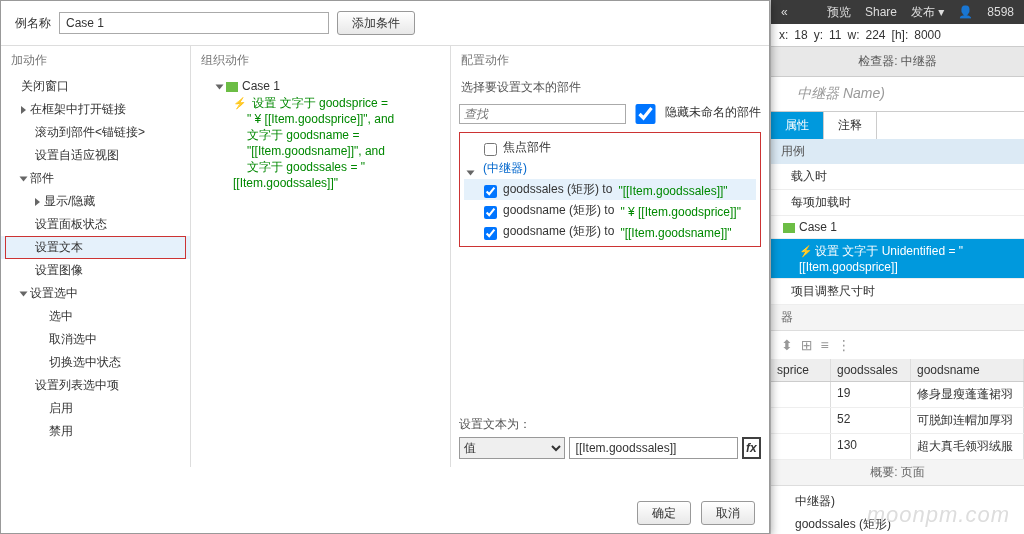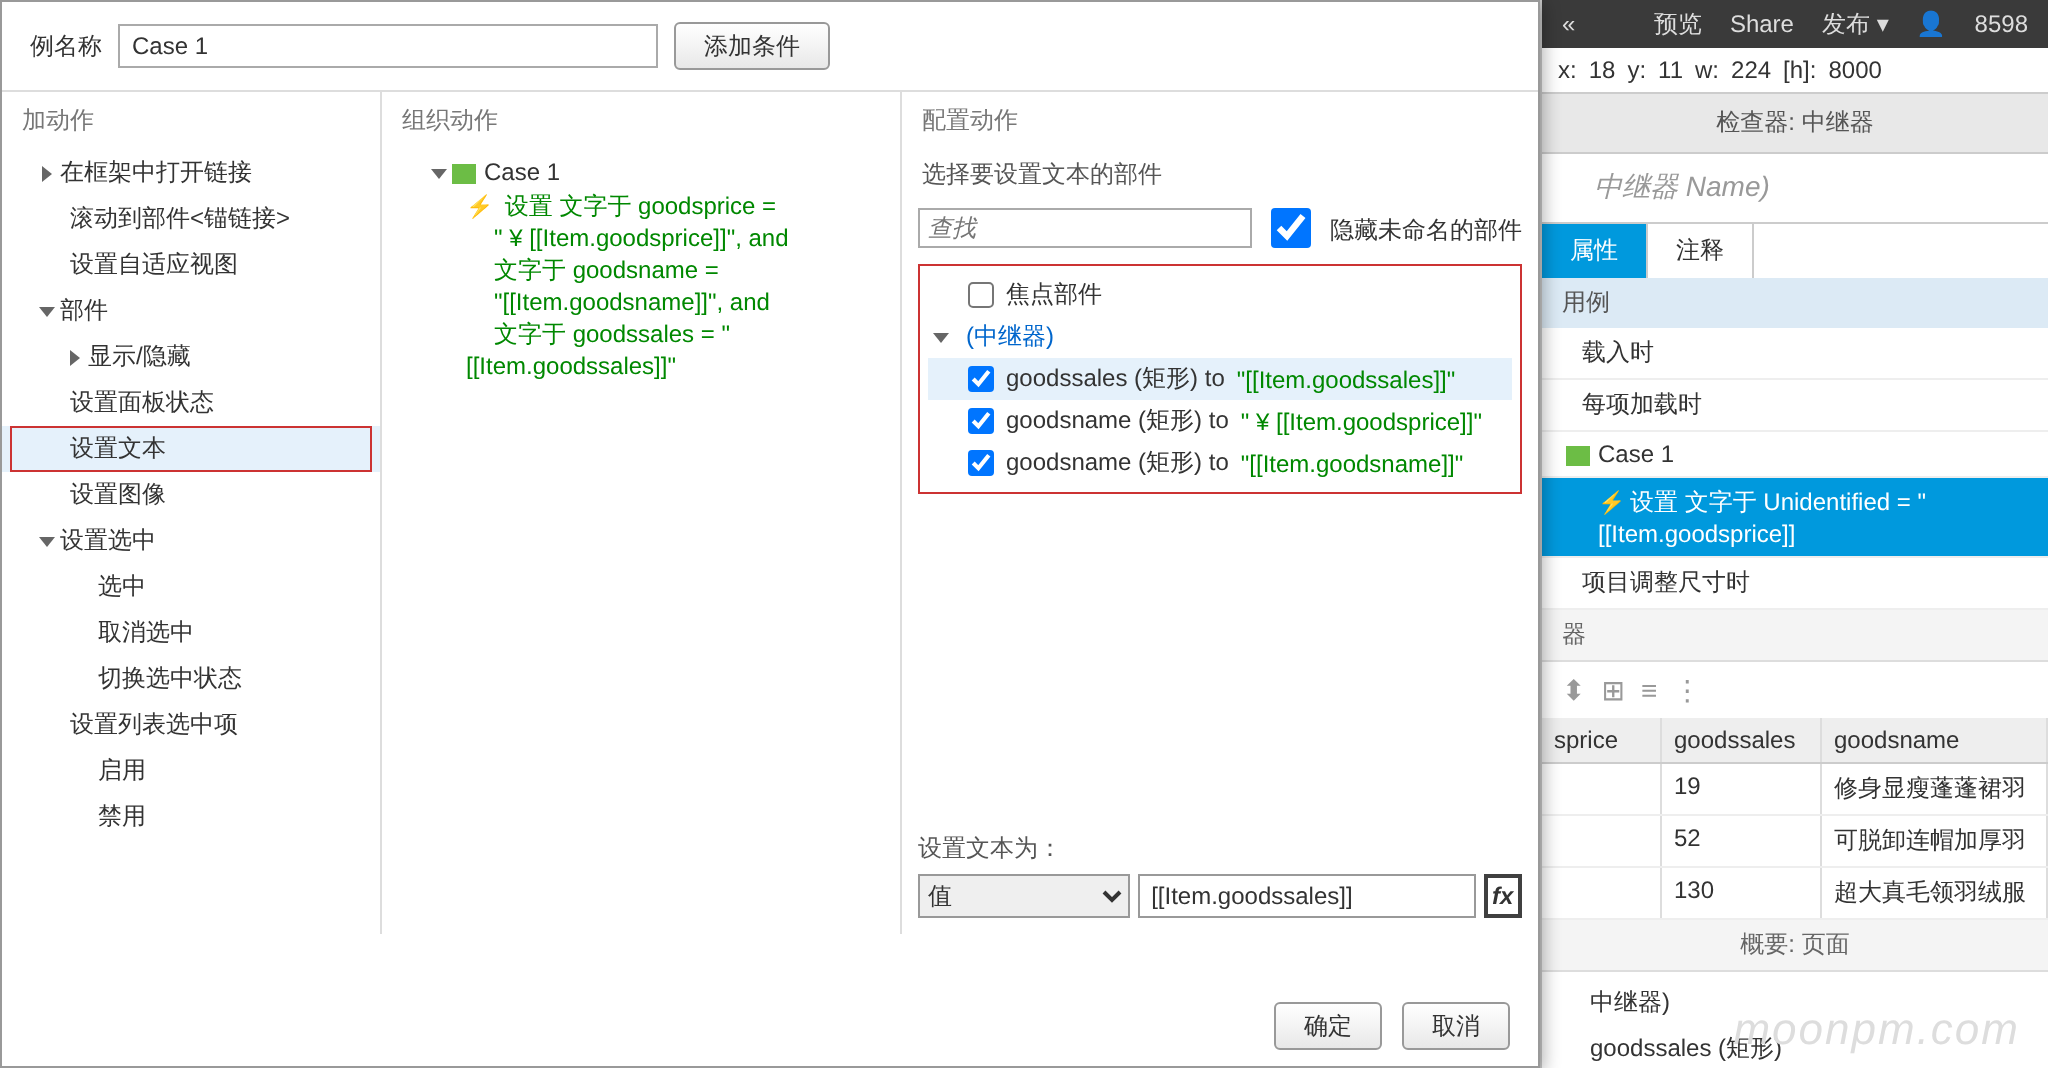--- a/index.html
+++ b/index.html
@@ -28,25 +28,25 @@
 .tree-item.sub2{padding-left:48px}
 .tri{display:inline-block;width:0;height:0;border-top:4px solid transparent;border-bottom:4px solid transparent;border-left:5px solid #666;margin-right:4px;vertical-align:middle}
 .tri.open{transform:rotate(90deg)}
 .case-ico{display:inline-block;width:12px;height:10px;background:#6cbd45;margin-right:4px;vertical-align:middle}
 .bolt{display:inline-block;width:12px;height:12px;color:#f5a623;margin-right:4px}
 .bolt::before{content:"⚡";font-size:11px}
 .case-box{padding:4px 8px}
 .case-line{padding-left:18px}
 .set-txt{padding-left:34px;padding-top:2px;line-height:16px}
 .action-word{color:#008800}
-.search-row{display:flex;align-items:flex-end;padding:4px 8px;gap:6px}
+.search-row{display:flex;align-items:flex-start;padding:4px 8px;gap:6px}
 .search-row input{flex:1;height:20px;border:1px solid #aaa;padding:0 4px;color:#999;font-style:italic}
 .cb{width:13px;height:13px}
 .wtree{margin:4px 8px;border:1px solid #cc3333;padding:4px;flex:0 0 auto}
-.wtree-row{display:flex;align-items:center;gap:6px;padding:2px 4px 2px 20px}
+.wtree-row{display:flex;align-items:flex-end;gap:6px;padding:2px 4px 2px 20px}
 .wtree-row.hdr{padding-left:4px}
 .wtree-row.focus{padding-left:20px}
 .wtree-row.hilite{background:#e5f1fb}
 .wtree-row .val{color:#008800}
 .wtree-row .rep{color:#0066cc}
 .bottom-set{margin-top:auto;padding:8px}
 .bottom-lbl{color:#555;margin-bottom:4px}
 .bottom-row{display:flex;gap:4px}
 .bottom-row select{width:150px;height:22px;border:1px solid #999}
 .bottom-row input{flex:1;height:22px;border:1px solid #999;padding:0 6px}
@@ -156,20 +156,21 @@
     <input value="Case 1" style="">
     <button class="btn">添加条件</button>
   </div>
   <div class="hdrs">
     <div class="c1">加动作</div>
     <div class="c2">组织动作</div>
     <div class="c3">配置动作</div>
   </div>
   <div class="cols">
     <div class="col c1" id="actions-tree">
+        <div class="tree-item"><span>关闭窗口</span></div>
         <div class="tree-item"><span class="tri"></span><span>在框架中打开链接</span></div>
         <div class="tree-item sub"><span>滚动到部件&lt;锚链接&gt;</span></div>
         <div class="tree-item sub"><span>设置自适应视图</span></div>
         <div class="tree-item"><span class="tri open"></span><span>部件</span></div>
         <div class="tree-item sub"><span class="tri"></span><span>显示/隐藏</span></div>
         <div class="tree-item sub"><span>设置面板状态</span></div>
         <div class="tree-item sub sel"><span>设置文本</span></div>
         <div class="tree-item sub"><span>设置图像</span></div>
         <div class="tree-item"><span class="tri open"></span><span>设置选中</span></div>
         <div class="tree-item sub2"><span>选中</span></div>

